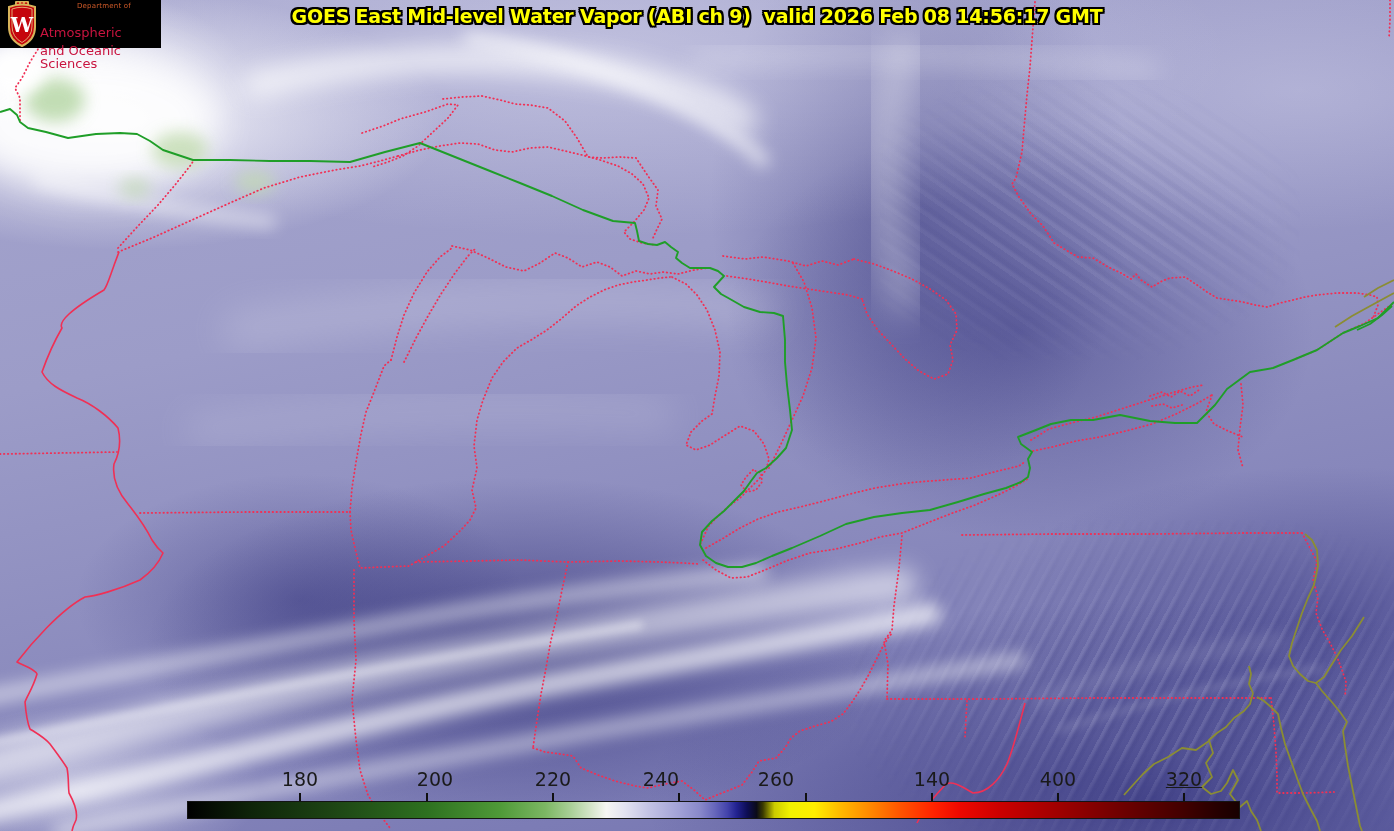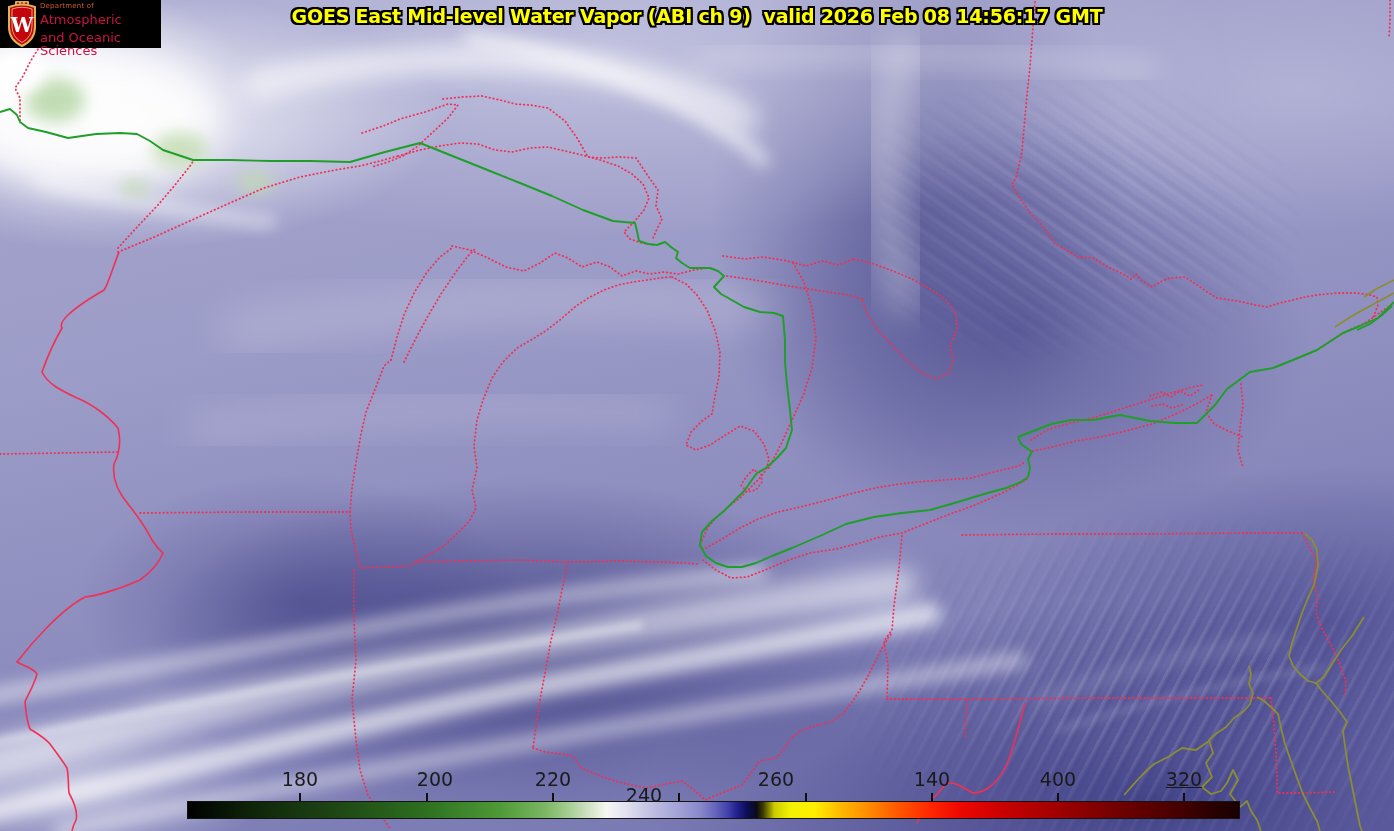--- a/index.html
+++ b/index.html
@@ -42,22 +42,22 @@
   .clouds path{fill:none;stroke:#ffffff;stroke-linecap:round;}
   .bnd path{fill:none;stroke-linejoin:round;}
   .bnd .state{stroke:var(--state-color);stroke-width:1.8;stroke-dasharray:.5 3.4;stroke-linecap:round;}
   .bnd .river{stroke:var(--state-color);stroke-width:1.6;}
   .bnd .intl{stroke:var(--intl-color);stroke-width:1.9;}
   .bnd .coast{stroke:var(--coast-color);stroke-width:1.8;}
   
   .logo-box{position:absolute;left:0;top:0;width:161px;height:48px;background:#000;}
   .logo-crest{position:absolute;left:6px;top:1px;width:32px;height:46px;}
   .logo-text{position:absolute;left:40px;top:3px;line-height:1;}
-  .logo-dept{font-size:7px;color:#cf5a28;letter-spacing:.2px;}
-  .logo-l1{font-size:13px;color:var(--logo-text);margin-top:3px;}
+  .logo-dept{font-size:7px;color:#cf5a28;letter-spacing:.2px;margin-left:37px;}
+  .logo-l1{font-size:13px;color:var(--logo-text);margin-top:16px;}
   .logo-l2{font-size:13px;color:var(--logo-text);margin-top:5px;}
   .title{
     position:absolute;left:50%;top:5px;transform:translateX(-50%);
     font-weight:bold;font-size:19px;letter-spacing:-.2px;white-space:pre;
     color:var(--title-color);
     text-shadow:-2px 0 0 #000,2px 0 0 #000,0 -2px 0 #000,0 2px 0 #000,
                 -1px -1px 0 #000,1px -1px 0 #000,-1px 1px 0 #000,1px 1px 0 #000,
                 -2px -2px 0 #000,2px 2px 0 #000,-2px 2px 0 #000,2px -2px 0 #000;
   }
   
@@ -197,21 +197,21 @@
   <div class="title">GOES East Mid-level Water Vapor (ABI ch 9)  valid 2026 Feb 08 14:56:17 GMT</div>
 
   <div id="cbar" class="cbar" style="left: 187px; top: 801px; width: 1053px; height: 18px; background: linear-gradient(to right, rgb(0, 0, 0) 0%, rgb(14, 36, 9) 6%, rgb(29, 68, 20) 13.6%, rgb(46, 113, 32) 22.8%, rgb(79, 154, 56) 29.7%, rgb(124, 183, 99) 34%, rgb(169, 207, 151) 36.4%, rgb(212, 228, 200) 38.3%, rgb(246, 246, 243) 39.8%, rgb(226, 226, 240) 41.6%, rgb(195, 195, 228) 43.8%, rgb(162, 162, 214) 46.7%, rgb(137, 137, 202) 48.7%, rgb(103, 103, 188) 50.1%, rgb(68, 68, 172) 51.3%, rgb(34, 34, 144) 52.2%, rgb(13, 13, 85) 53.2%, rgb(10, 10, 24) 54.1%, rgb(58, 58, 0) 54.7%, rgb(204, 204, 0) 55.8%, rgb(242, 242, 0) 57.3%, rgb(255, 238, 0) 59.6%, rgb(255, 187, 0) 62%, rgb(255, 136, 0) 64.9%, rgb(255, 85, 0) 67.7%, rgb(255, 34, 0) 71%, rgb(238, 8, 0) 73.4%, rgb(204, 0, 0) 77.2%, rgb(160, 0, 0) 82.7%, rgb(112, 0, 0) 88.6%, rgb(66, 0, 0) 94.7%, rgb(37, 0, 0) 98.1%, rgb(24, 0, 0) 100%);"></div>
   <div id="cbar-annotations">
       <div class="cbar-label" style="left: 300px; top: 768px;">180</div>
       <div class="cbar-tick" style="left: 299px; top: 793px;"></div>
       <div class="cbar-label" style="left: 427px; top: 768px; margin-left: 8px;">200</div>
       <div class="cbar-tick" style="left: 426px; top: 793px;"></div>
       <div class="cbar-label" style="left: 553px; top: 768px;">220</div>
       <div class="cbar-tick" style="left: 552px; top: 793px;"></div>
-      <div class="cbar-label" style="left: 644px; top: 768px; margin-top: 16px;">240</div>
+      <div class="cbar-label" style="left: 661px; top: 768px;">240</div>
       <div class="cbar-tick" style="left: 678px; top: 793px;"></div>
       <div class="cbar-label" style="left: 776px; top: 768px;">260</div>
       <div class="cbar-tick" style="left: 805px; top: 793px;"></div>
       <div class="cbar-label" style="left: 932px; top: 768px;">140</div>
       <div class="cbar-tick" style="left: 931px; top: 793px;"></div>
       <div class="cbar-label" style="left: 1058px; top: 768px;">400</div>
       <div class="cbar-tick" style="left: 1057px; top: 793px;"></div>
       <div class="cbar-label" style="left: 1184px; top: 768px; text-decoration: underline;">320</div>
       <div class="cbar-tick" style="left: 1183px; top: 793px;"></div>
     </div>

